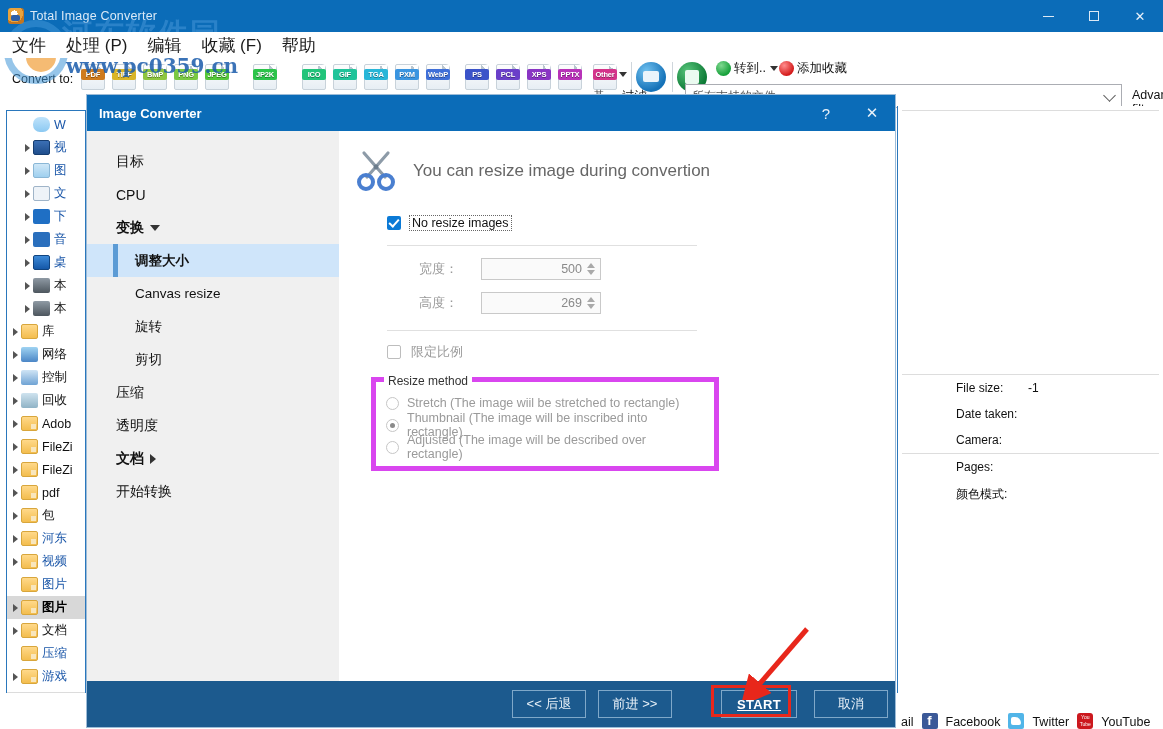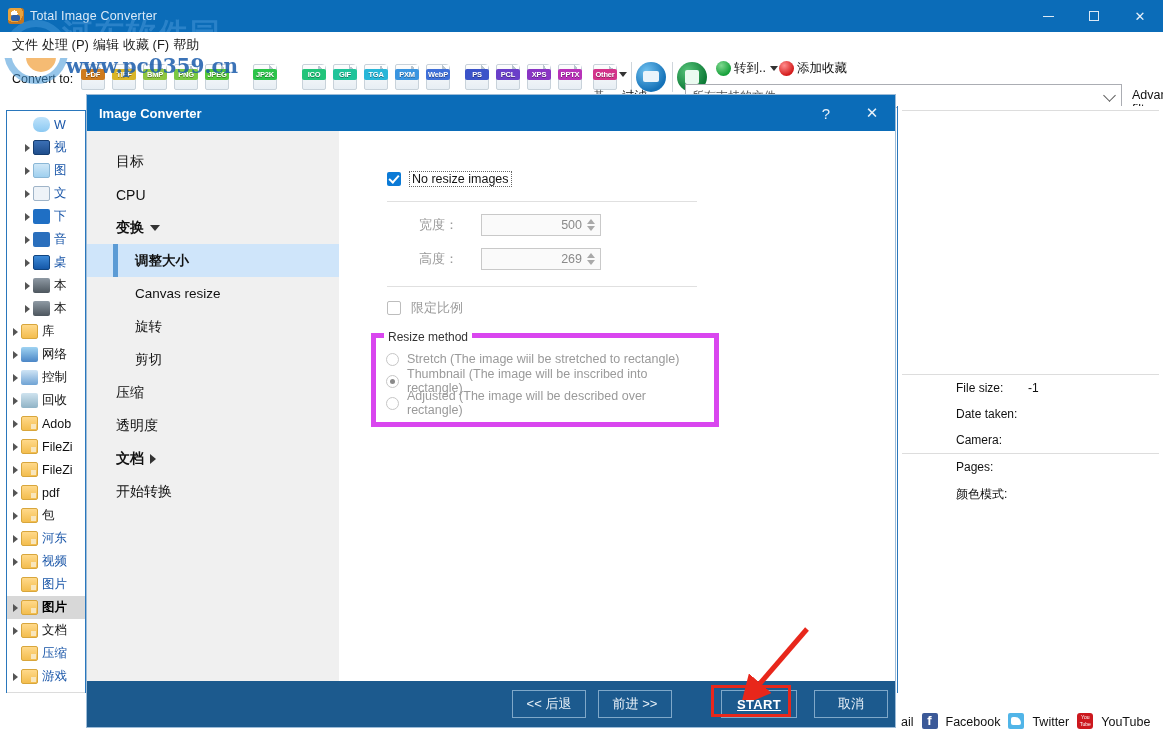--- a/index.html
+++ b/index.html
@@ -30,21 +30,21 @@
     background:#2d5fa8; border-radius:2px;
   }
   .titlebar .title { font-size:12.5px; color:#dbeaf7; letter-spacing:.2px;}
   .winbtns { position:absolute; right:0; top:0; height:32px; display:flex; }
   .winbtn { width:46px;height:32px;display:flex;align-items:center;justify-content:center;
             color:#e8f1fa; font-size:13px; }
   .glyph-min { width:11px;height:1px;background:#dce9f5; display:block;}
   .glyph-max { width:10px;height:10px;border:1px solid #dce9f5; display:block;}
 
   .menubar { height:26px; display:flex; align-items:center; padding-left:12px;
-             gap:4px; font-size:13px; color:#1b1b1b; background:#fff; position:relative; z-index:3;}
+             gap:20px; font-size:17px; color:#1b1b1b; background:#fff; position:relative; z-index:3;}
   .menubar span { cursor:default; }
 
   .toolbar { height:46px; position:relative; background:#fff; border-bottom:0px; }
   .convert-label { position:absolute; left:12px; top:14px; font-size:12.5px;}
   .fmtbtn {
     position:absolute; width:24px; height:26px; top:0;
     background:linear-gradient(#fdfdfd,#e7eef4);
     border:1px solid #c8d2da; border-radius:2px 4px 2px 2px;
   }
   .fmtbtn .tag {
@@ -595,20 +595,32 @@
           <div class="navitem lvl0 bold">
             <span>文档</span>
             <i class="caret-r"></i>
           </div>
           <div class="navitem lvl0">
             <span>开始转换</span>
           </div>
         </div>
 
       <div class="panel">
+        <div class="headrow">
+          <div class="scissors">
+            <svg width="44" height="44" viewBox="0 0 44 44">
+              <line x1="9" y1="4" x2="30" y2="28" stroke="#8d9ba8" stroke-width="3.2" stroke-linecap="round"></line>
+              <line x1="33" y1="4" x2="12" y2="28" stroke="#8d9ba8" stroke-width="3.2" stroke-linecap="round"></line>
+              <circle cx="11" cy="33" r="7" fill="none" stroke="#4a7fd0" stroke-width="4"></circle>
+              <circle cx="31" cy="33" r="7" fill="none" stroke="#4a7fd0" stroke-width="4"></circle>
+              <circle cx="21" cy="18" r="2.4" fill="#6b7c8c"></circle>
+            </svg>
+          </div>
+          <div class="heading">You can resize image during convertion</div>
+        </div>
 
         <div class="cbrow">
           <span class="chk"></span>
           <span class="cblabel">No resize images</span>
         </div>
 
         <div class="divider"></div>
 
         <div class="fieldrow">
           <span class="fieldlabel">宽度：</span>

